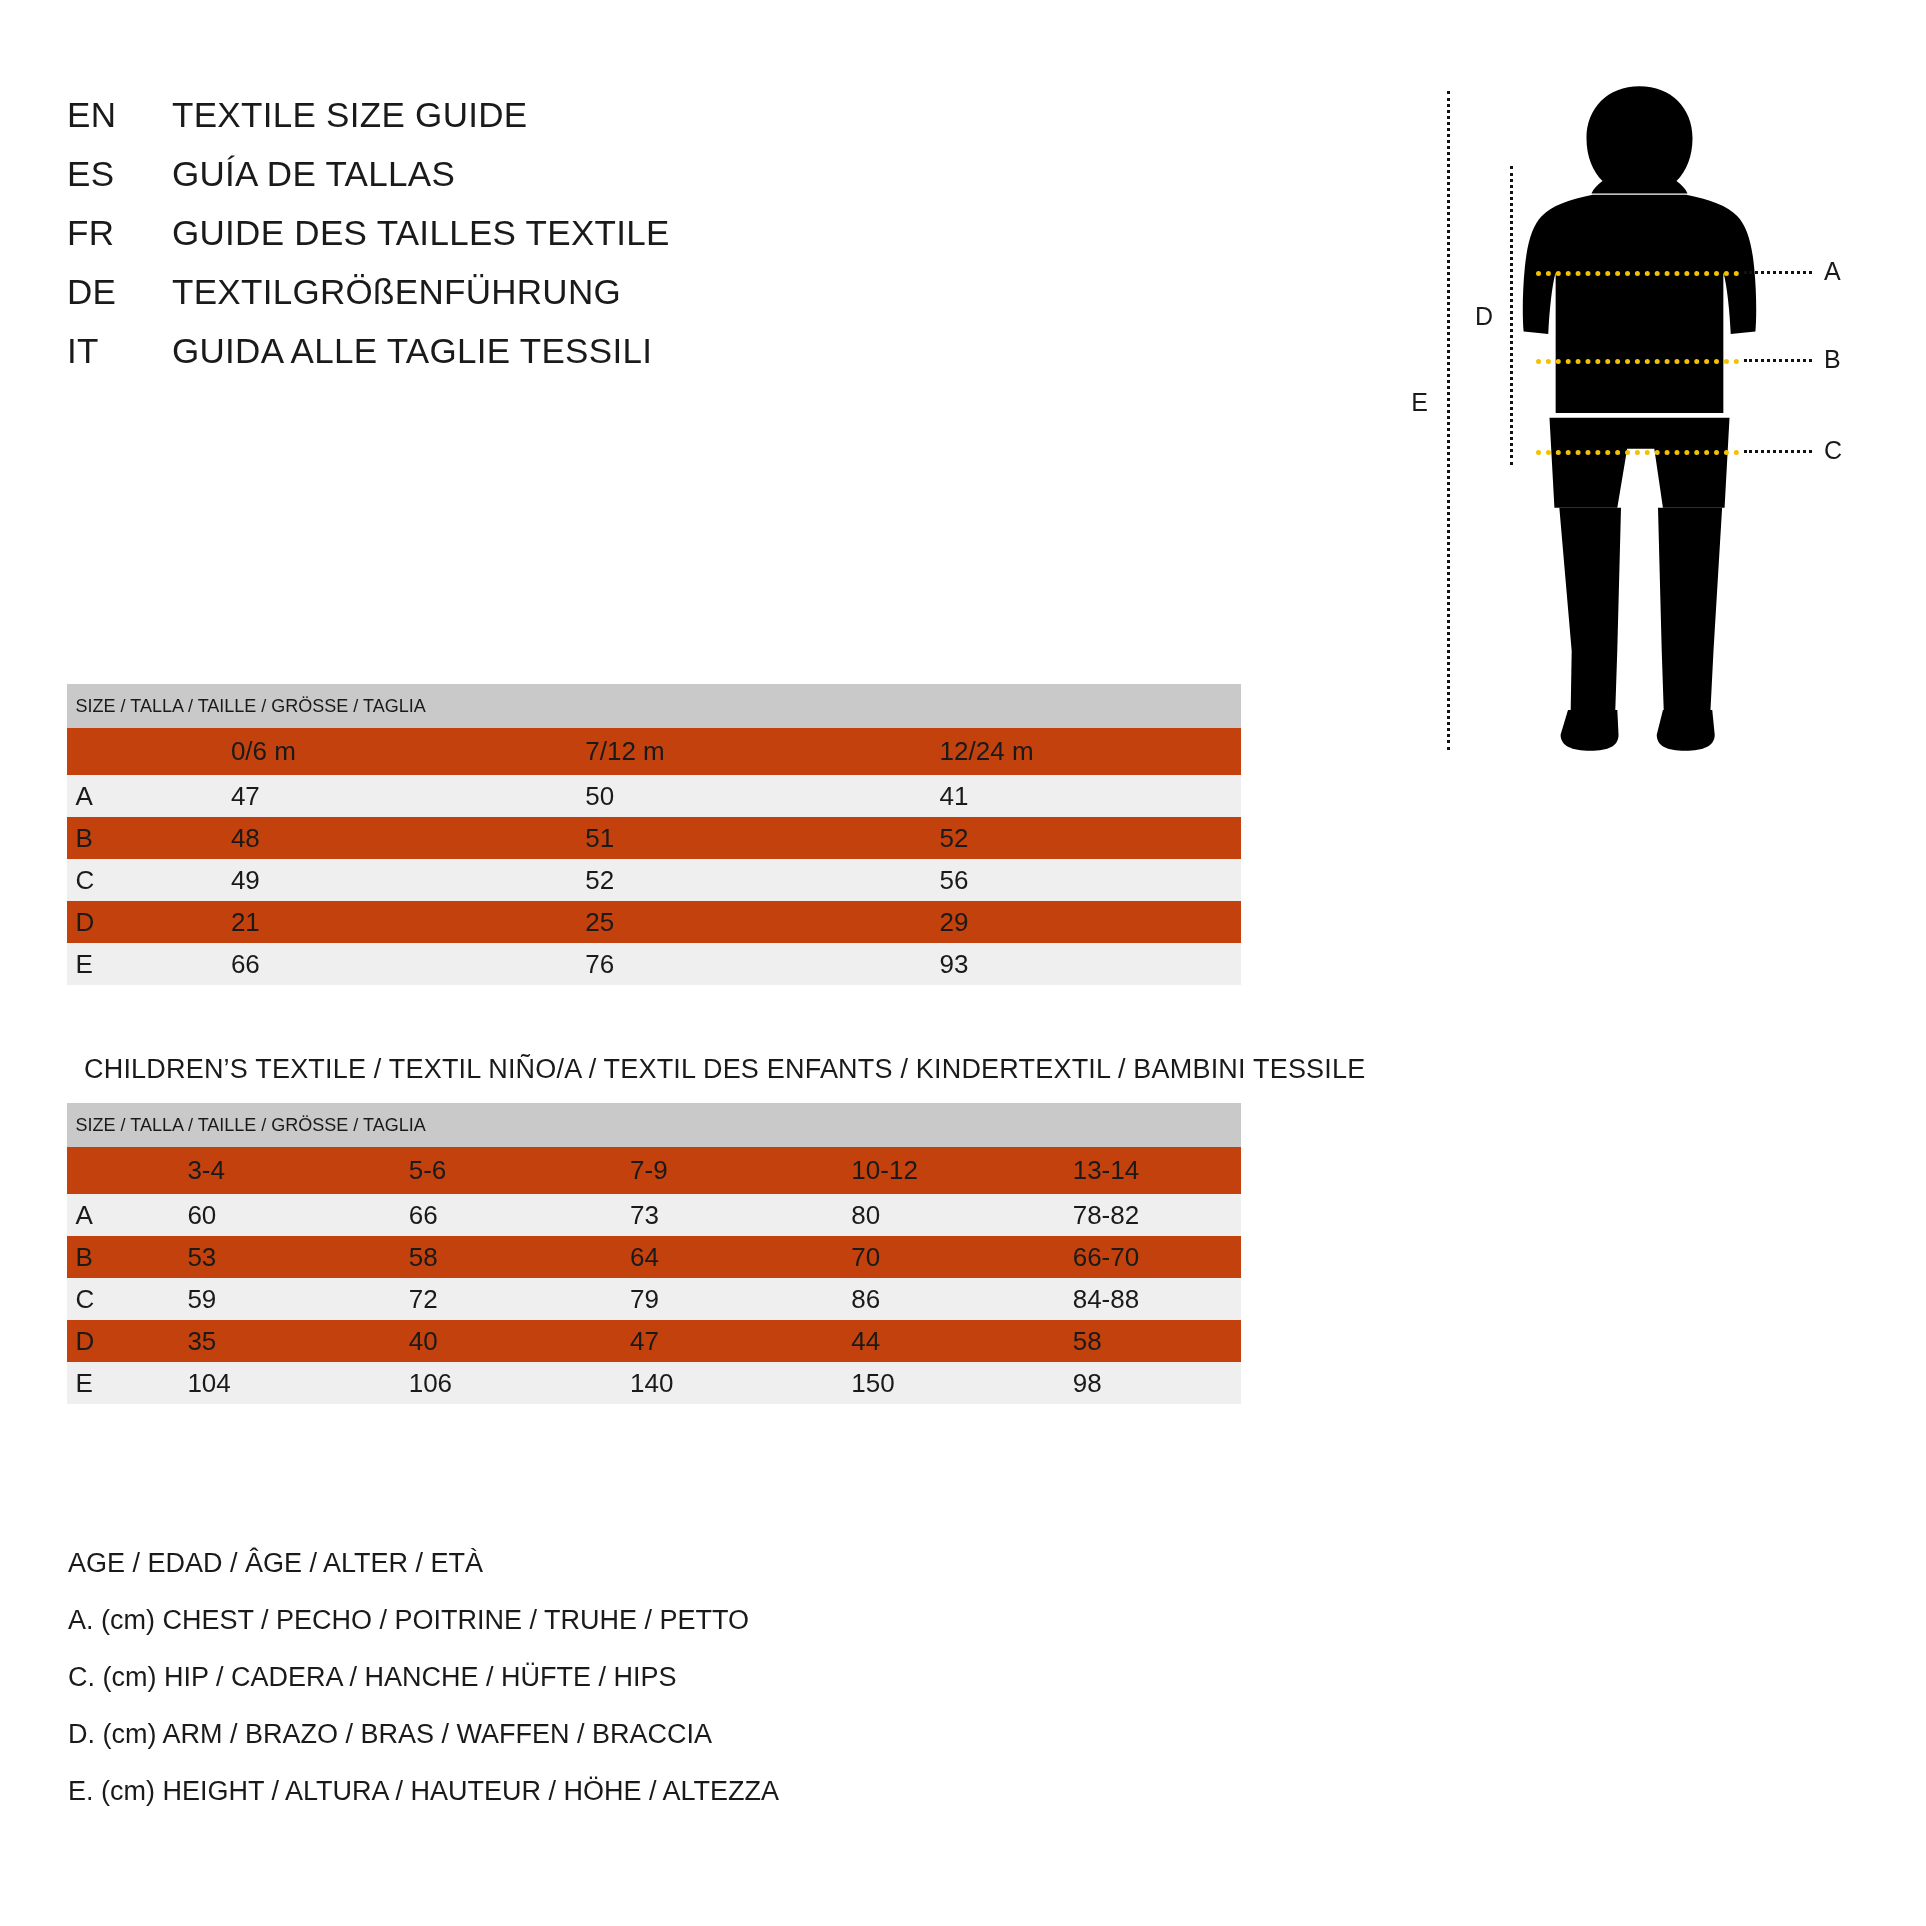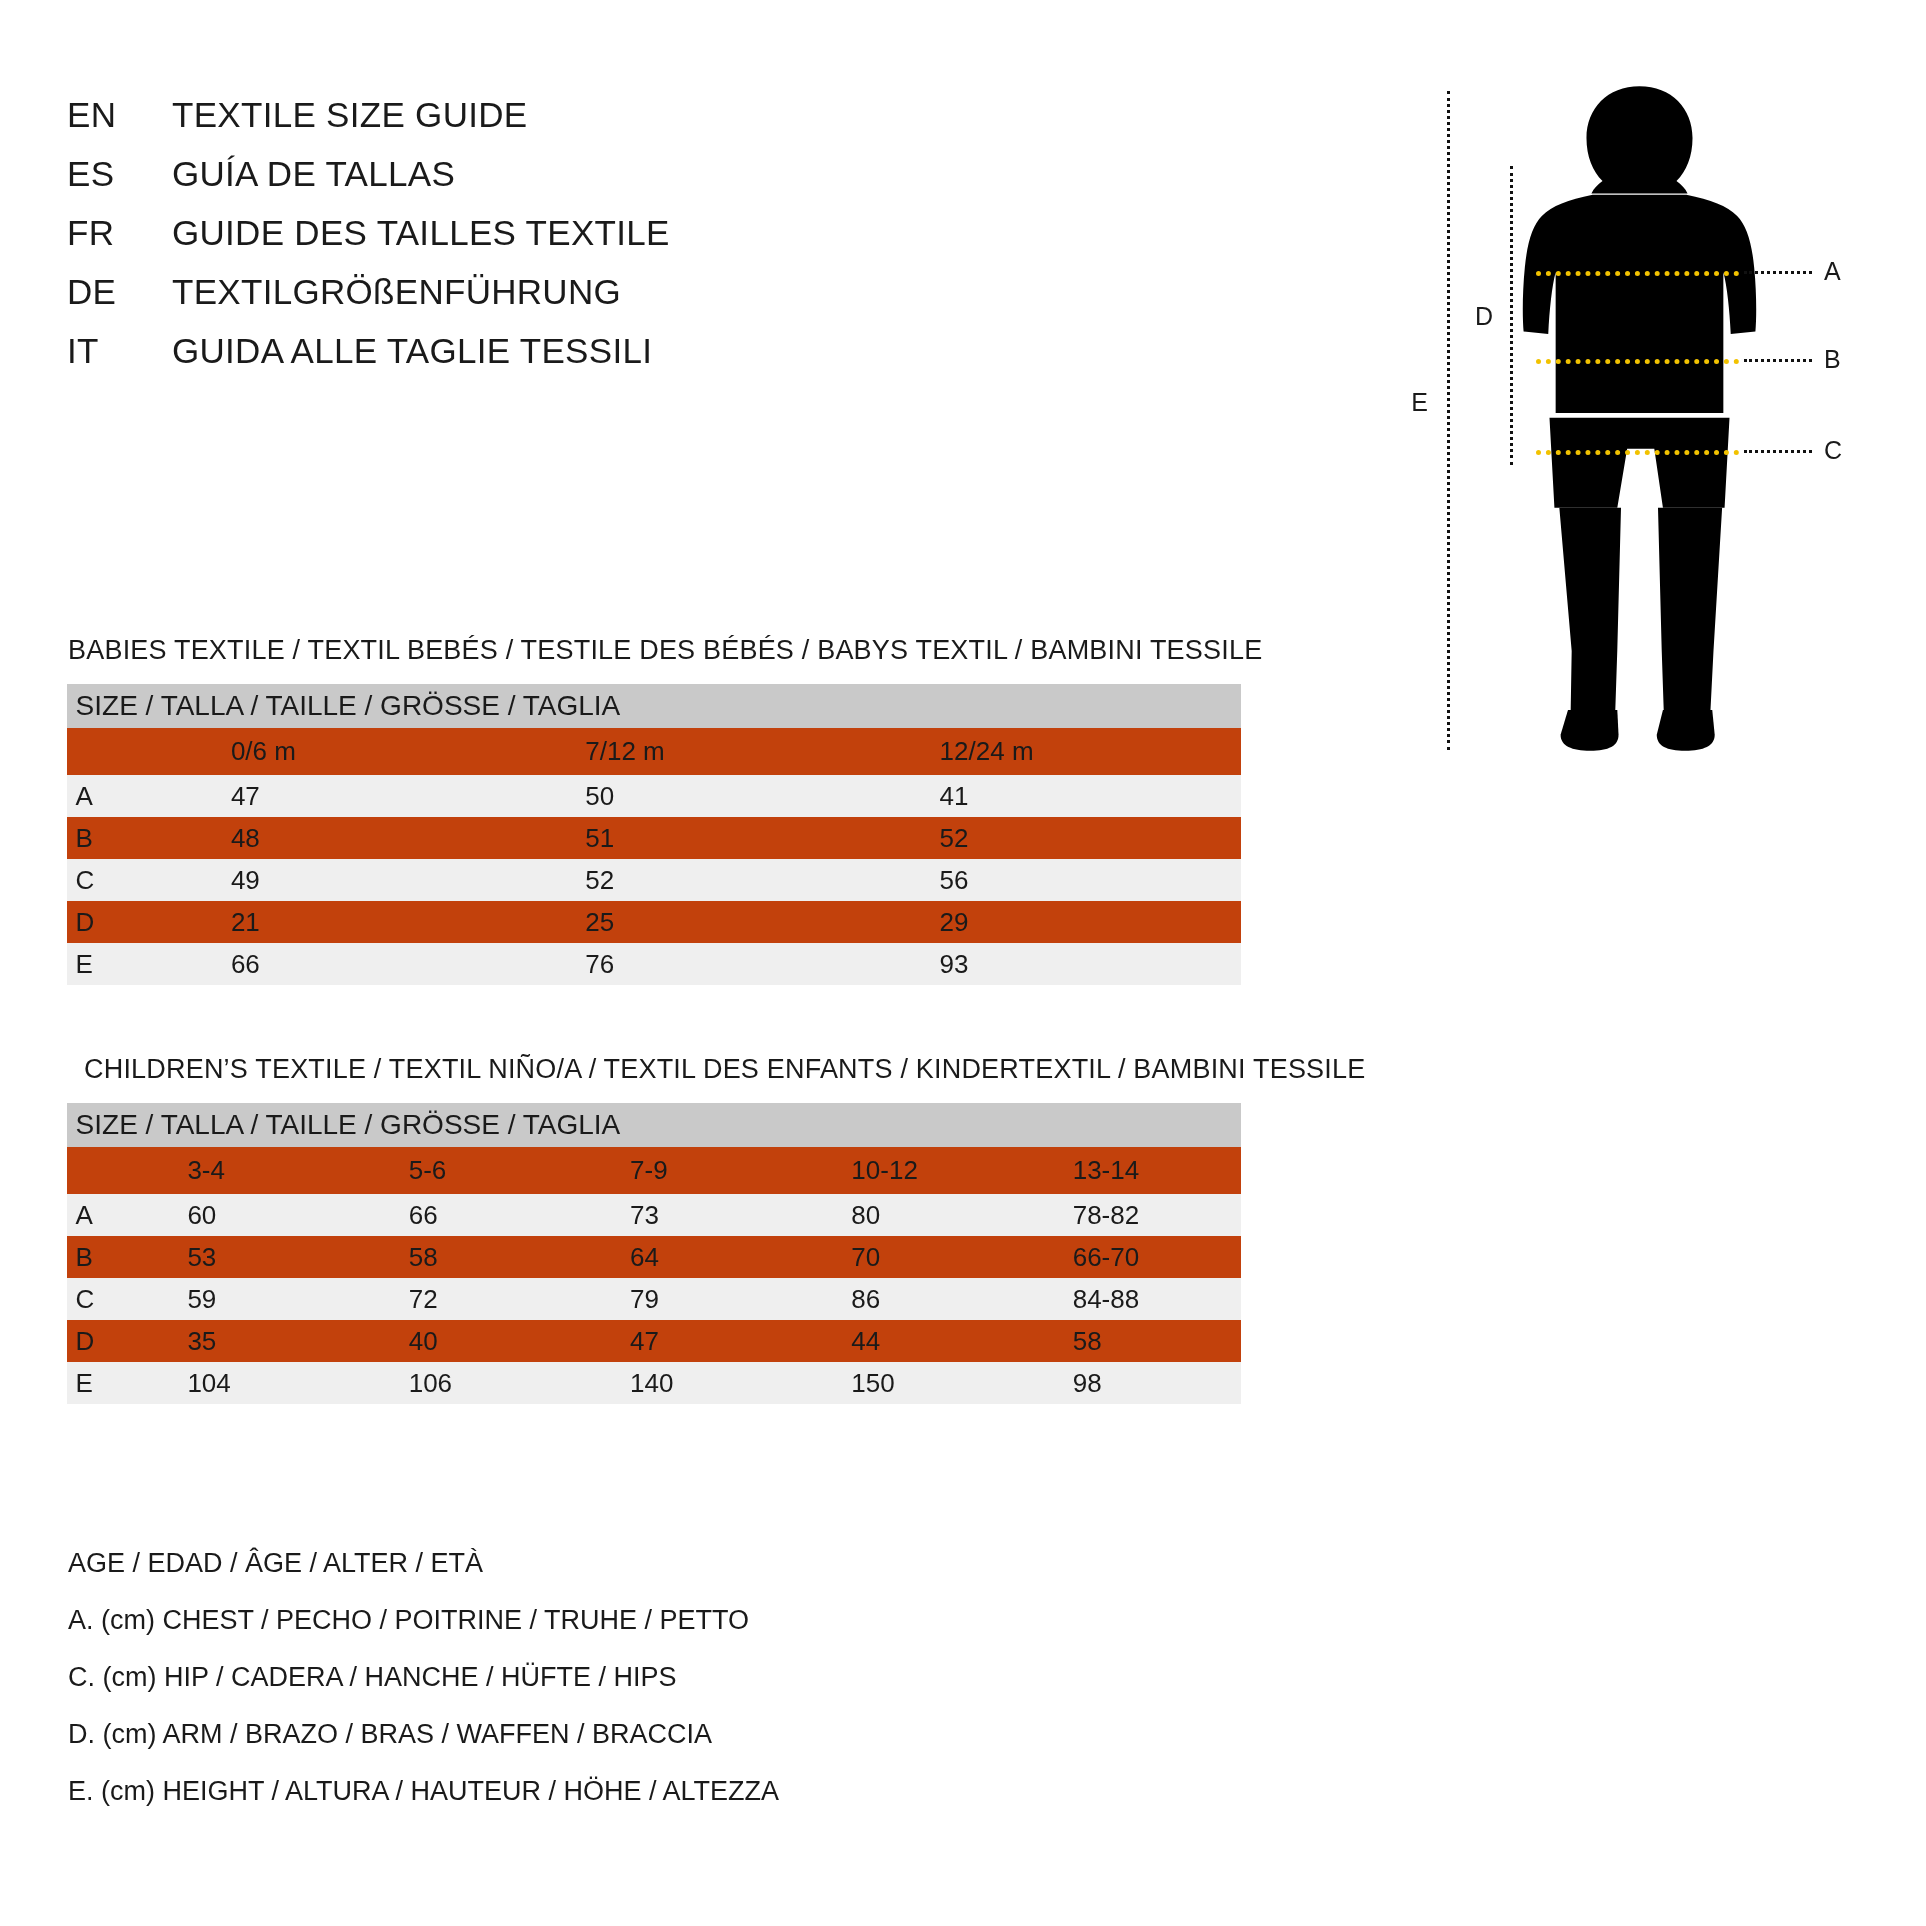--- a/index.html
+++ b/index.html
@@ -131,21 +131,21 @@
 
   .size-table tr { height: 42px; }
   .size-table th, .size-table td {
     text-align: left;
     font-weight: normal;
     padding: 0;
     vertical-align: middle;
   }
   .size-table .hdr-band td {
     background: #c9c9c9;
-    font-size: 28px;
+    font-size: 18px;
     padding-left: 8.6px;
     height: 44px;
   }
   .size-table tr.zebra td { background: #efefef; }
   .size-table tr.plain td { background: #c2410c; }
 
   .col-label { width: 59px; padding-left: 8.6px !important; }
   .col-val { }
 
   #babies-table .col-val { width: 216px; }
@@ -278,21 +278,20 @@
 
     <div class="lead a-lead"></div>
     <div class="lead b-lead"></div>
     <div class="lead c-lead"></div>
 
     <span class="right-label a-r">A</span>
     <span class="right-label b-r">B</span>
     <span class="right-label c-r">C</span>
   </div>
 
-  <div class="section-title" id="babies-title">BABIES TEXTILE / TEXTIL BEBÉS / TESTILE DES BÉBÉS / BABYS TEXTIL / BAMBINI TESSILE</div>
 
   <table class="size-table" id="babies-table">
     <tbody>
       <tr class="hdr-band">
         <td colspan="4">SIZE / TALLA / TAILLE / GRÖSSE / TAGLIA</td>
       </tr>
       <tr class="sub plain">
         <td class="col-label"></td>
         <td class="col-val"><span class="cellpad">0/6 m</span></td>
         <td class="col-val"><span class="cellpad">7/12 m</span></td>

